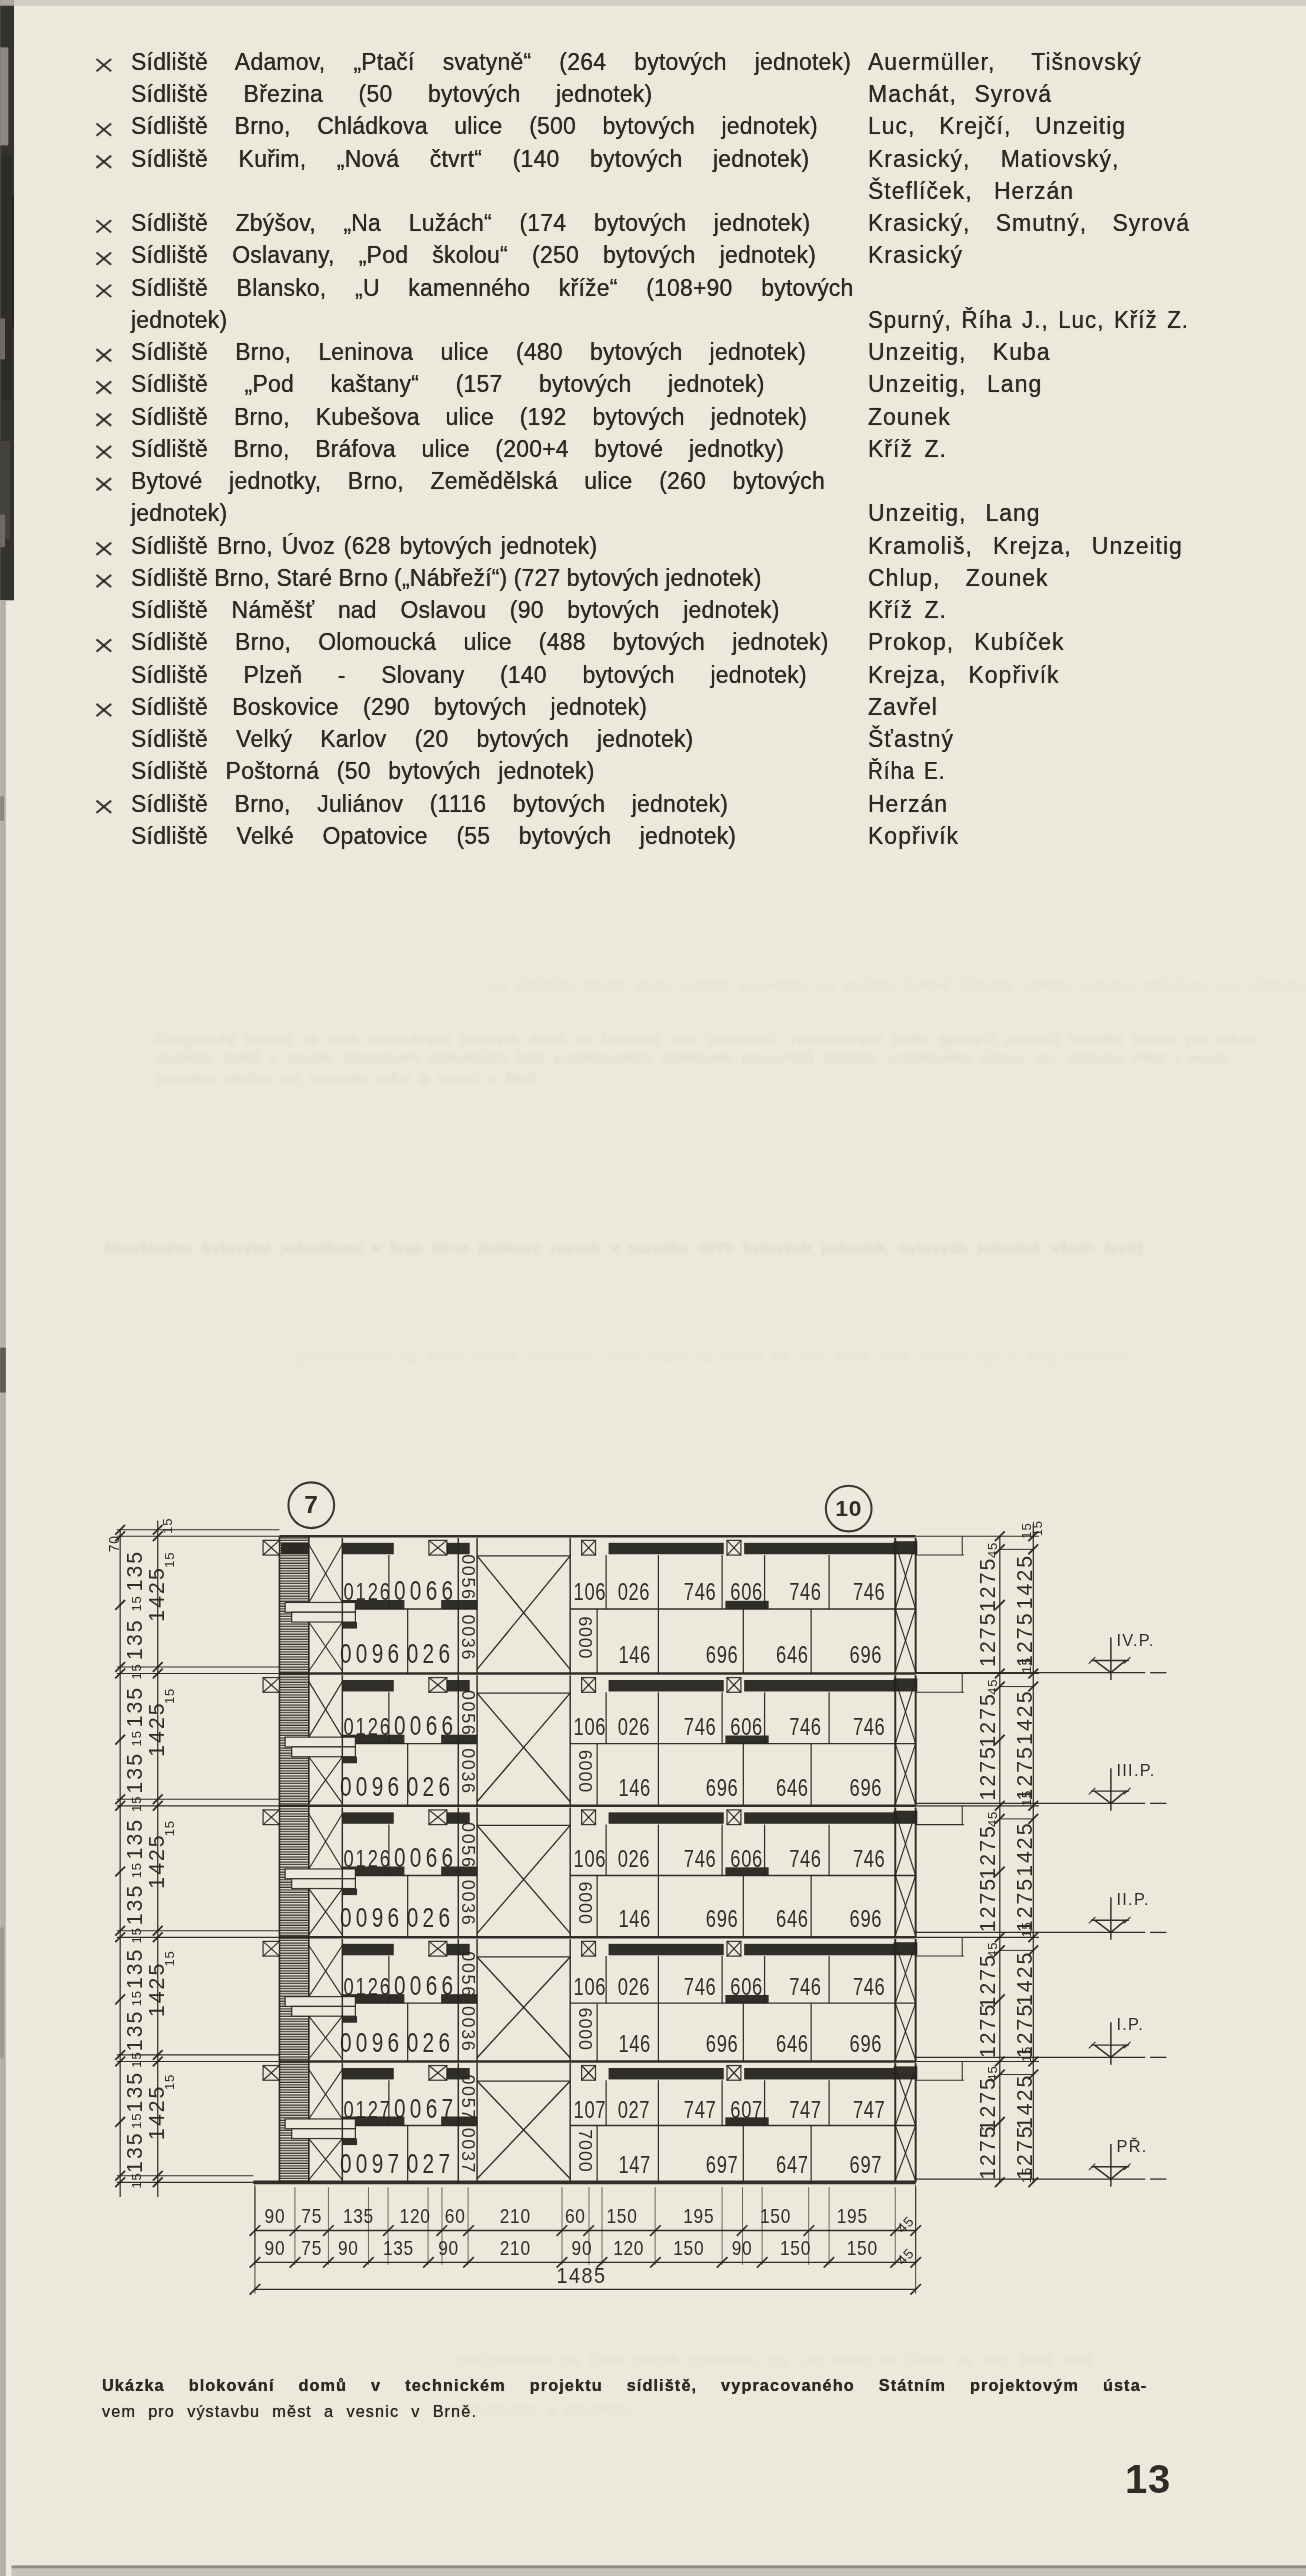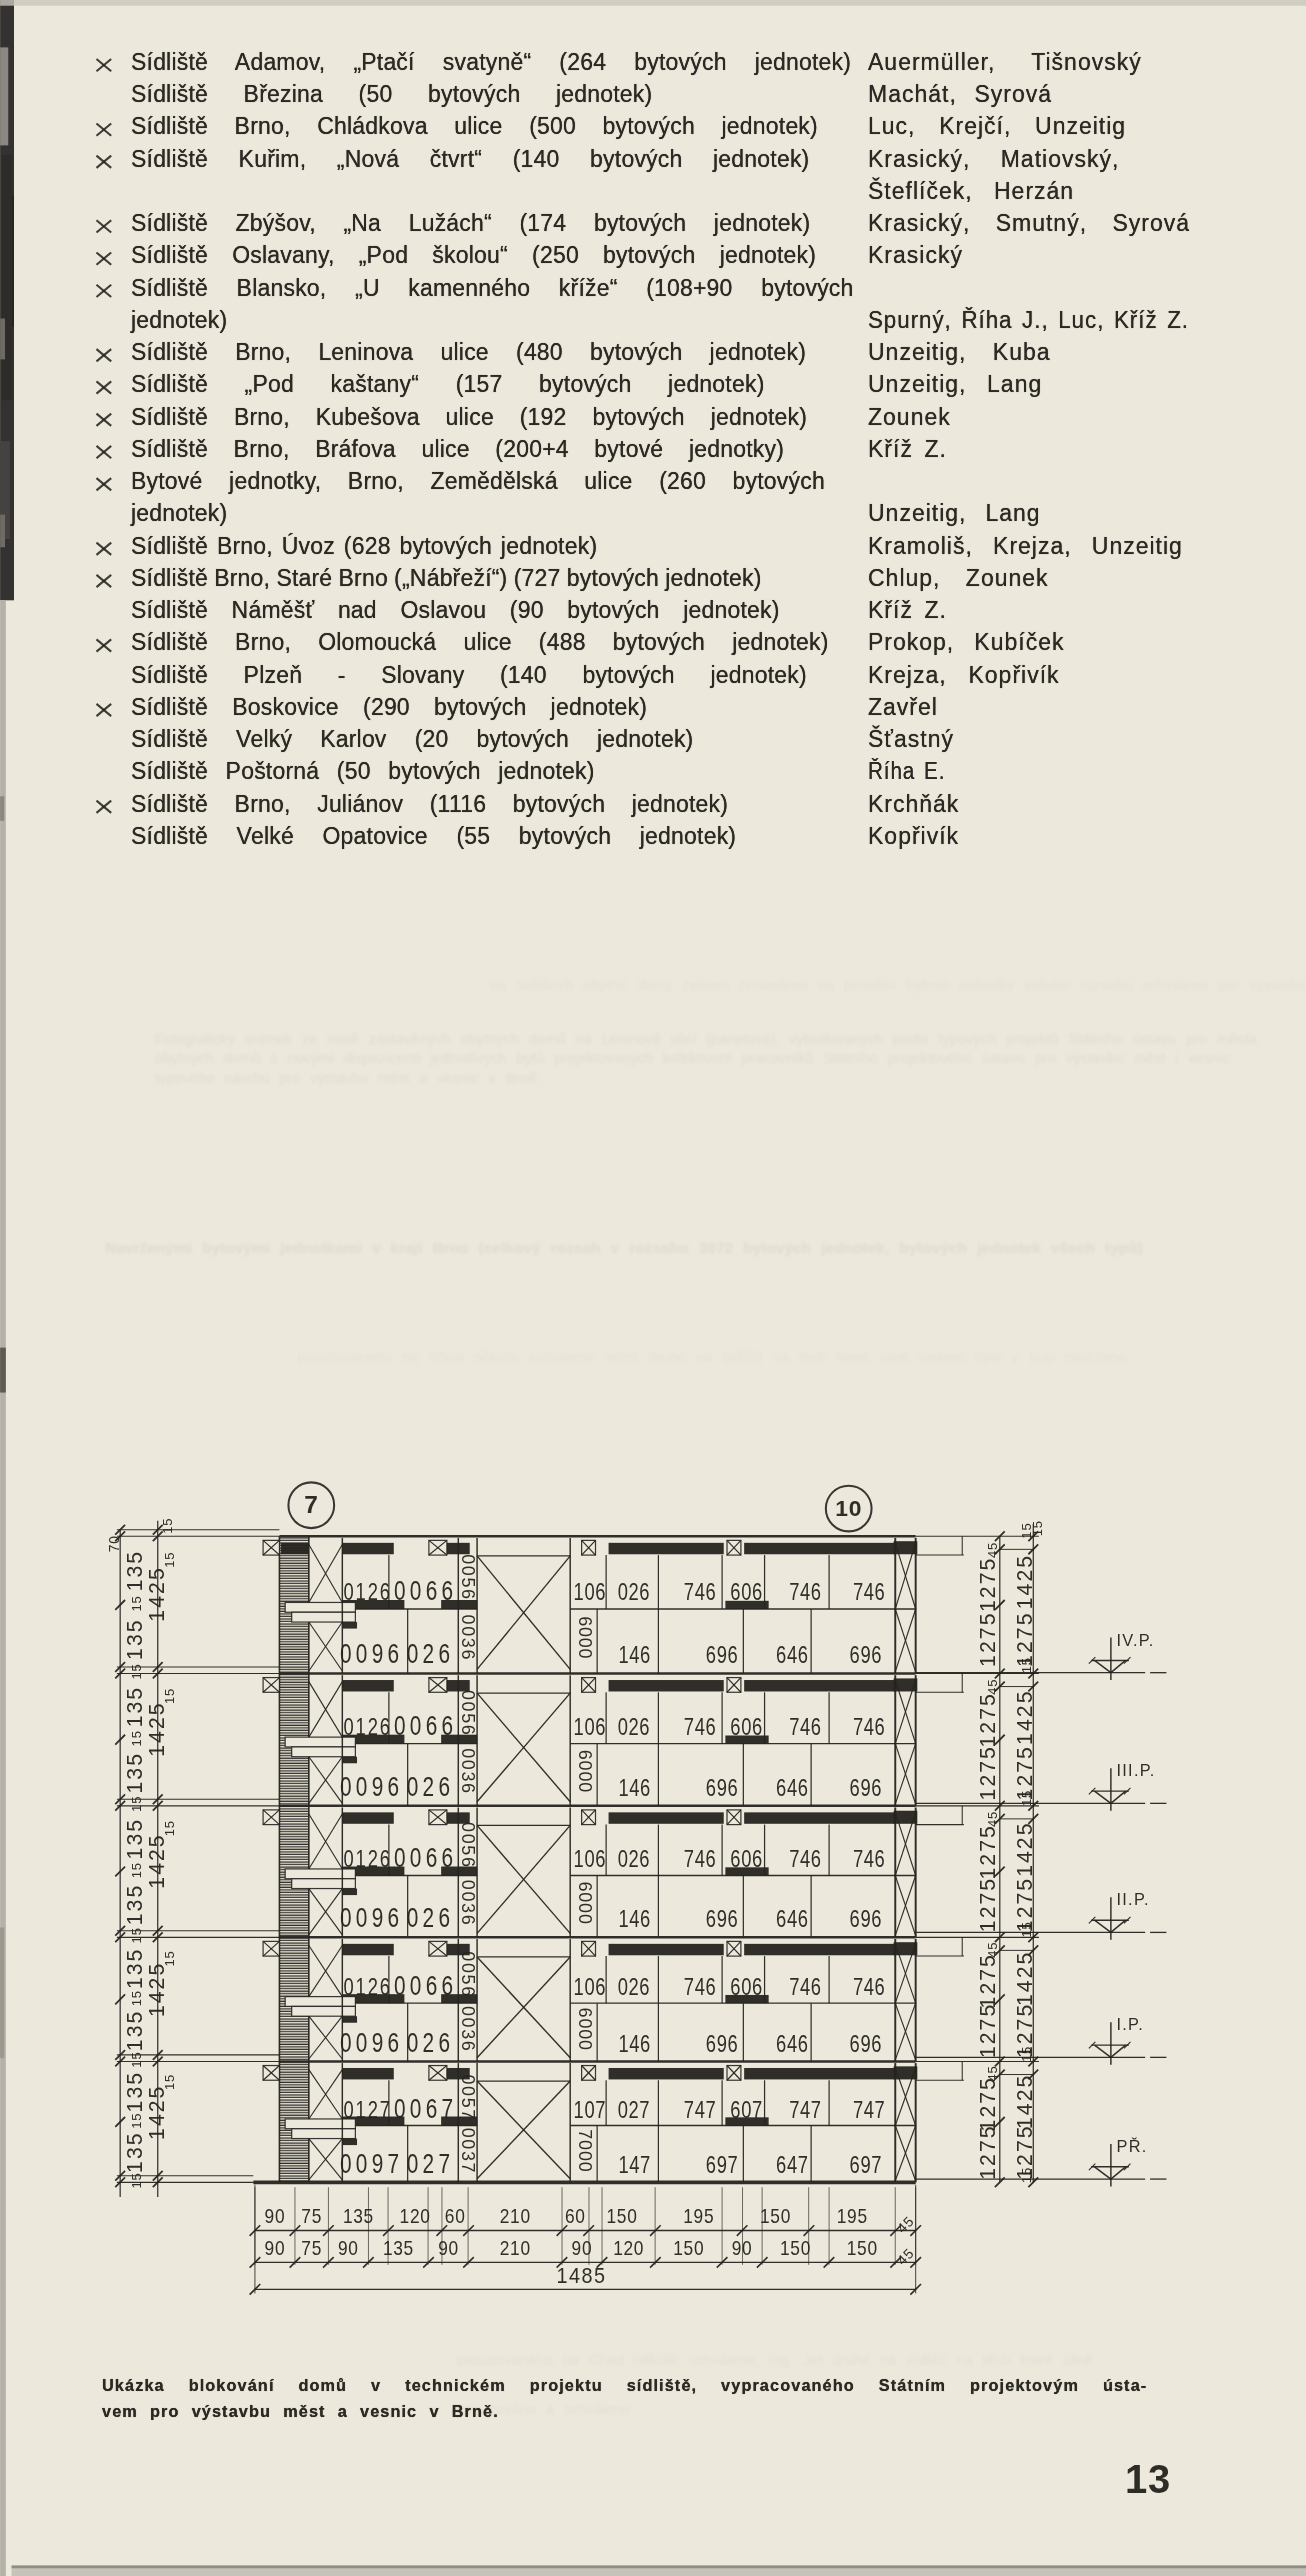--- a/index.html
+++ b/index.html
@@ -44,25 +44,25 @@
 <div class="rt" id="R18" style="top:631px;word-spacing:12.7px">Prokop, Kubíček</div>
 <div class="lt" id="L19" style="left:131px;top:664px;word-spacing:29px">Sídliště Plzeň - Slovany (140 bytových jednotek)</div>
 <div class="rt" id="R19" style="top:664px;word-spacing:14.5px">Krejza, Kopřivík</div>
 <div class="lt" id="L20" style="left:131px;top:696px;word-spacing:17.6px">Sídliště Boskovice (290 bytových jednotek)</div>
 <div class="rt" id="R20" style="top:696px;word-spacing:11.4px">Zavřel</div>
 <div class="lt" id="L21" style="left:131px;top:728px;word-spacing:21.5px">Sídliště Velký Karlov (20 bytových jednotek)</div>
 <div class="rt" id="R21" style="top:728px;word-spacing:11.4px">Šťastný</div>
 <div class="lt" id="L22" style="left:131px;top:760px;word-spacing:11px">Sídliště Poštorná (50 bytových jednotek)</div>
 <div class="rt" id="R22" style="top:760px;word-spacing:2.5px;transform:scaleX(0.8971);transform-origin:0 0">Říha E.</div>
 <div class="lt" id="L23" style="left:131px;top:793px;word-spacing:20px">Sídliště Brno, Juliánov (1116 bytových jednotek)</div>
-<div class="rt" id="R23" style="top:793px;word-spacing:11.4px">Krchňák</div>
+<div class="rt" id="R23" style="top:793px;word-spacing:11.4px">Herzán</div>
 <div class="lt" id="L24" style="left:131px;top:825px;word-spacing:22px">Sídliště Velké Opatovice (55 bytových jednotek)</div>
 <div class="rt" id="R24" style="top:825px;word-spacing:11.4px">Kopřivík</div>
 <div class="lt" id="Lc1" style="left:102px;top:2377px;font-size:16.3px;font-weight:bold;letter-spacing:1.1px;word-spacing:18.3px">Ukázka blokování domů v technickém projektu sídliště, vypracovaného Státním projektovým ústa-</div>
-<div class="lt" style="left:102px;top:2403px;font-size:16.3px;font-weight:bold;letter-spacing:1.1px;word-spacing:6.5px">vem pro výstavbu měst a vesnic v Brně.</div>
+<div class="lt" style="left:102px;top:2403px;font-size:16.3px;font-weight:normal;letter-spacing:1.1px;word-spacing:6.5px">vem pro výstavbu měst a vesnic v Brně.</div>
 <div style="position:absolute;left:1125px;top:2459px;font-size:40px;font-weight:bold;color:#2e2c27;letter-spacing:0.8px;line-height:1">13</div>
 <div class="gh" style="left:490px;top:977px;font-size:14.7px;color:rgba(100,95,75,0.05)">na sídlištích obytné domy celkem provedeno na projektu bytové jednotky velkém rozsahu schváleno pro výstavbu</div>
 <div class="gh" style="left:155px;top:1031px;font-size:14.7px;color:rgba(100,95,75,0.075)">Fotografický snímek ze nově zastavěných obytných domů na Leninově ulici (panelová), vybudovaných podle typových projektů Státního ústavu pro města</div>
 <div class="gh" style="left:155px;top:1050px;font-size:14.7px;color:rgba(100,95,75,0.075)">obytných domů s novými dispozicemi jednotlivých bytů projektovaných kolektivem pracovníků Státního projektového ústavu pro výstavbu měst i vesnic</div>
 <div class="gh" style="left:155px;top:1070px;font-size:14.7px;color:rgba(100,95,75,0.075)">typového návrhu pro výstavbu měst a vesnic v Brně.</div>
 <div class="gh" style="left:105px;top:1239px;font-size:15.5px;font-weight:bold;color:rgba(100,95,75,0.085)">Navrženými bytovými jednotkami v kraji Brno (celkový rozsah v rozsahu 3072 bytových jednotek, bytových jednotek všech typů)</div>
 <div class="gh" style="left:297px;top:1349px;font-size:14.7px;color:rgba(100,95,75,0.045)">posuzovaného na Chod několik schváleno velmi druhé na sídlišti na těch které silně celkem bylo v kraji navrženo</div>
 <div class="gh" style="left:457px;top:2352px;font-size:14.7px;color:rgba(100,95,75,0.06)">posuzovaného na Chod několik schváleno, Ing. Jet druhé na sídlišti na těch které silně</div>
 <div class="gh" style="left:457px;top:2401px;font-size:14.7px;color:rgba(100,95,75,0.06)">posuzováno a schváleno</div>
 <svg width="1307" height="2576" viewBox="0 0 1600 3154">

